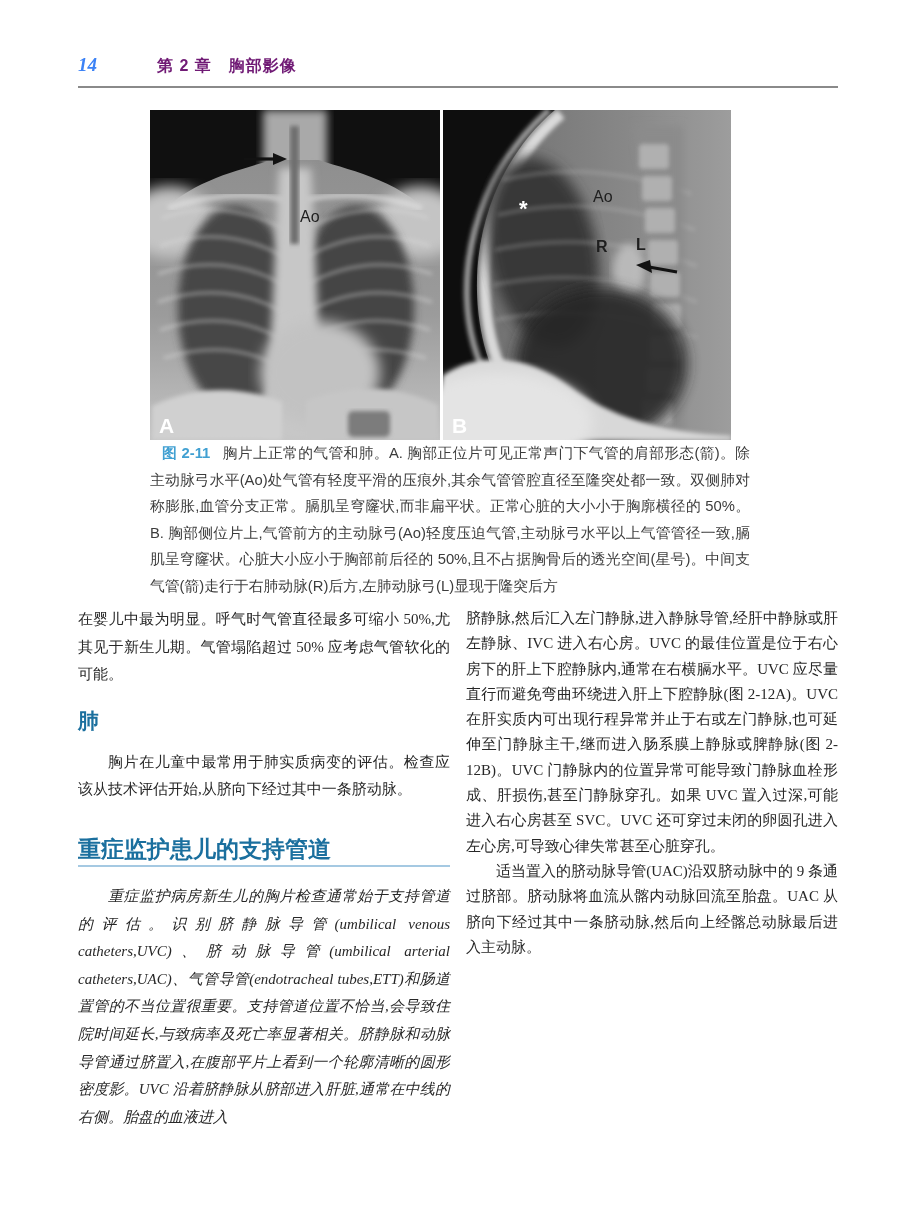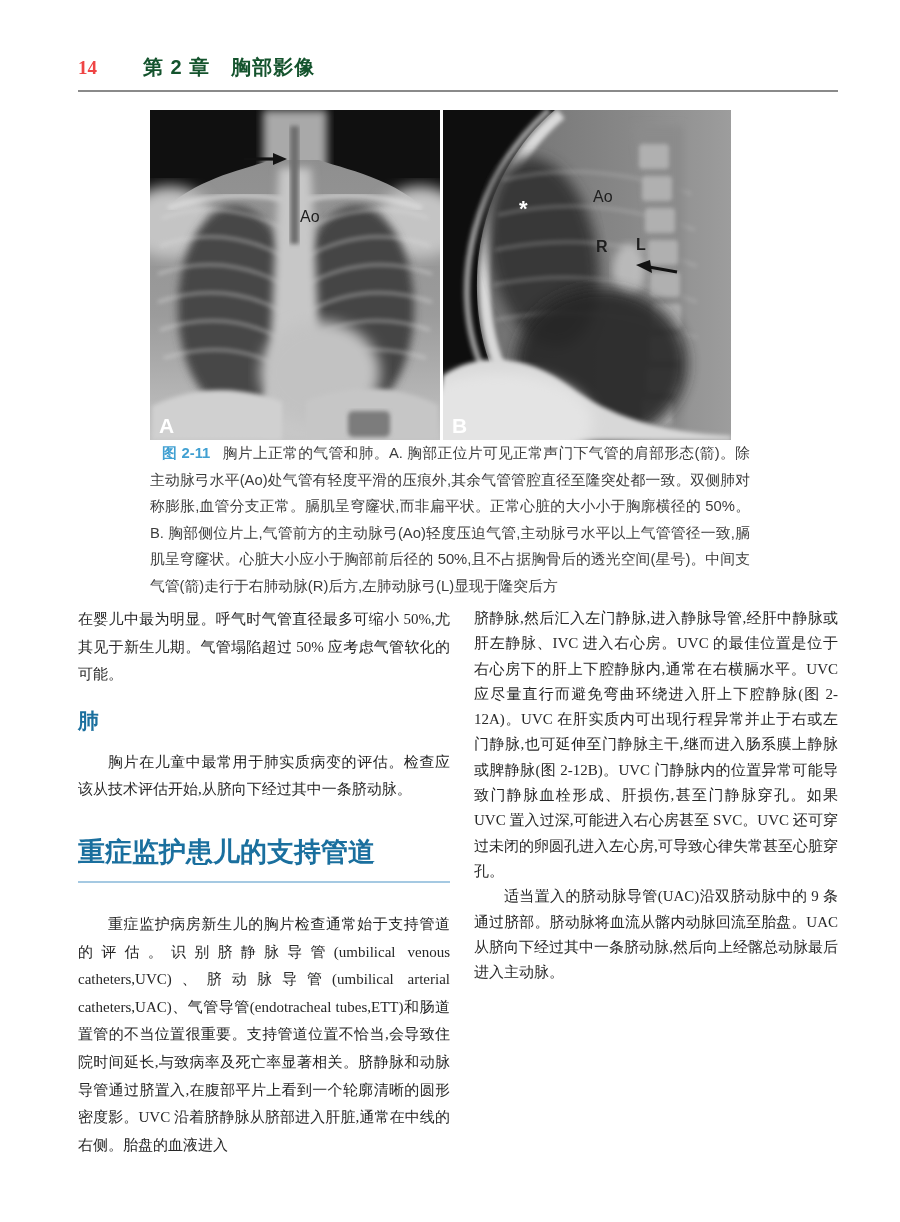--- a/index.html
+++ b/index.html
@@ -2,47 +2,47 @@
 <html><head>
 <meta charset="utf-8">
 <style>
   html,body{margin:0;padding:0;background:#e8e8e8;}
   .page{position:relative;width:900px;height:1222px;margin:0 auto;background:#ffffff;overflow:hidden;
         font-family:"Liberation Serif","DejaVu Serif",serif;}
 
   
   .page-header{position:absolute;left:78px;top:54px;width:760px;border-bottom:2px solid #8a8a8a;
                padding-bottom:9px;display:flex;align-items:baseline;}
-  .page-number{font-family:"Liberation Serif","DejaVu Serif",serif;font-weight:bold;
-               font-size:19px;color:#ef4444;}
-  .chapter-title{margin-left:46px;font-family:"Liberation Sans","DejaVu Sans",sans-serif;font-weight:bold;
-               font-size:20px;color:#14532d;letter-spacing:1px;}
+  .page-number{font-family:"Liberation Serif","DejaVu Serif",serif;font-style:italic;font-weight:bold;
+               font-size:19px;color:#3b82f6;}
+  .chapter-title{margin-left:60px;font-family:"Liberation Sans","DejaVu Sans",sans-serif;font-weight:bold;
+               font-size:16px;color:#701a75;letter-spacing:1px;}
 
   
   .figure-panels{position:absolute;left:150px;top:110px;display:flex;gap:3px;}
   .figure-panels svg{display:block;}
 
   
   .figure-caption{position:absolute;left:150px;top:440px;width:600px;margin:0;
                   font-family:"Liberation Sans","DejaVu Sans",sans-serif;font-size:14.8px;line-height:26.6px;
                   color:#3c3c3c;text-align:justify;}
   .caption-label{color:#41a0d2;font-weight:bold;margin-right:12px;padding-left:12px;}
 
   
   .col{position:absolute;top:606px;width:372px;color:#272727;}
   .col-left{left:78px;}
   .col-right{left:466px;}
   .col p{margin:0;font-size:15px;line-height:27.6px;text-align:justify;}
-  .col-right p{line-height:25.3px;margin-left:8px;}
+  .col-right p{line-height:25.3px;}
   p.indented{text-indent:2em;}
   .heading-minor{margin:18px 0 14px 0;font-family:"Liberation Sans","DejaVu Sans",sans-serif;
                  font-size:21px;font-weight:bold;color:#1a6f9e;}
-  .heading-major{margin:30px 0 0 0;padding-bottom:11px;border-bottom:2px solid #a5c9e2;
-                 font-family:"Liberation Sans","DejaVu Sans",sans-serif;font-size:27px;font-weight:bold;color:#1a6f9e;}
-  .heading-major + p{margin-top:28px;}
+  .heading-major{margin:30px 0 0 0;border-bottom:2px solid #a5c9e2;
+                 font-family:"Liberation Sans","DejaVu Sans",sans-serif;font-size:23px;font-weight:bold;color:#1a6f9e;}
+  .heading-major + p{margin-top:16px;font-style:italic;}
 
   .xray-label{font-family:"Liberation Sans","DejaVu Sans",sans-serif;}
 </style>
 </head>
 <body>
 
 <div class="page">
 
   <div class="page-header">
     <span class="page-number">14</span>

